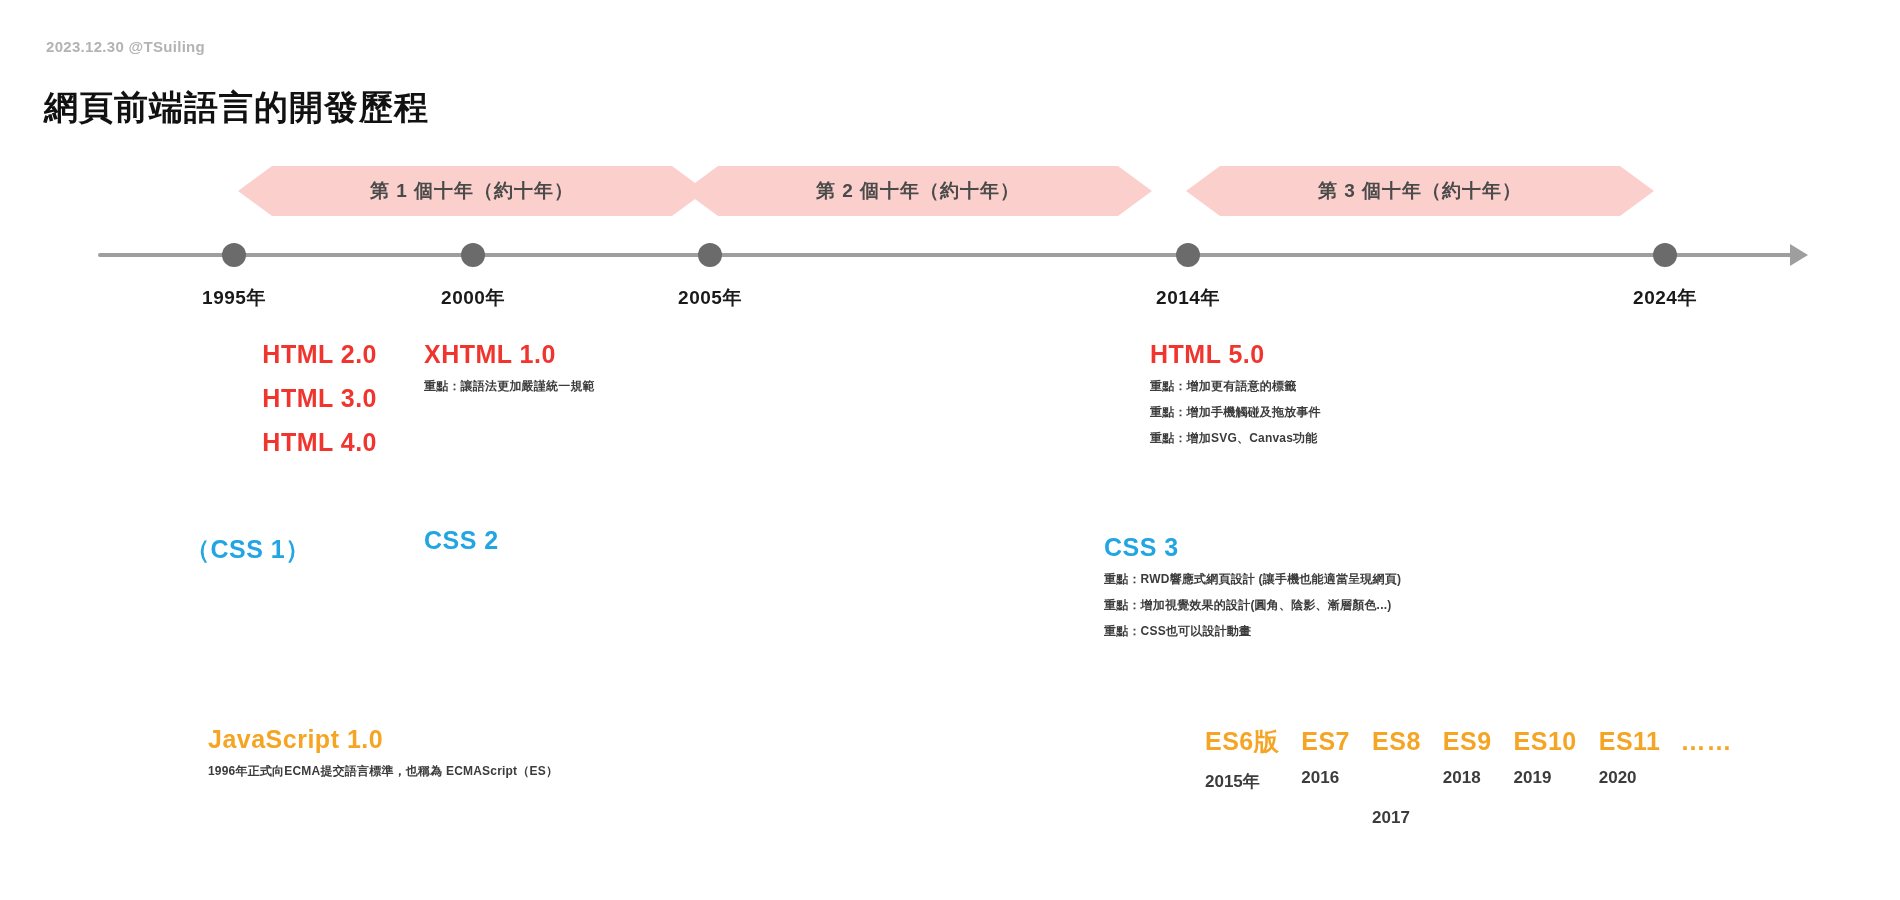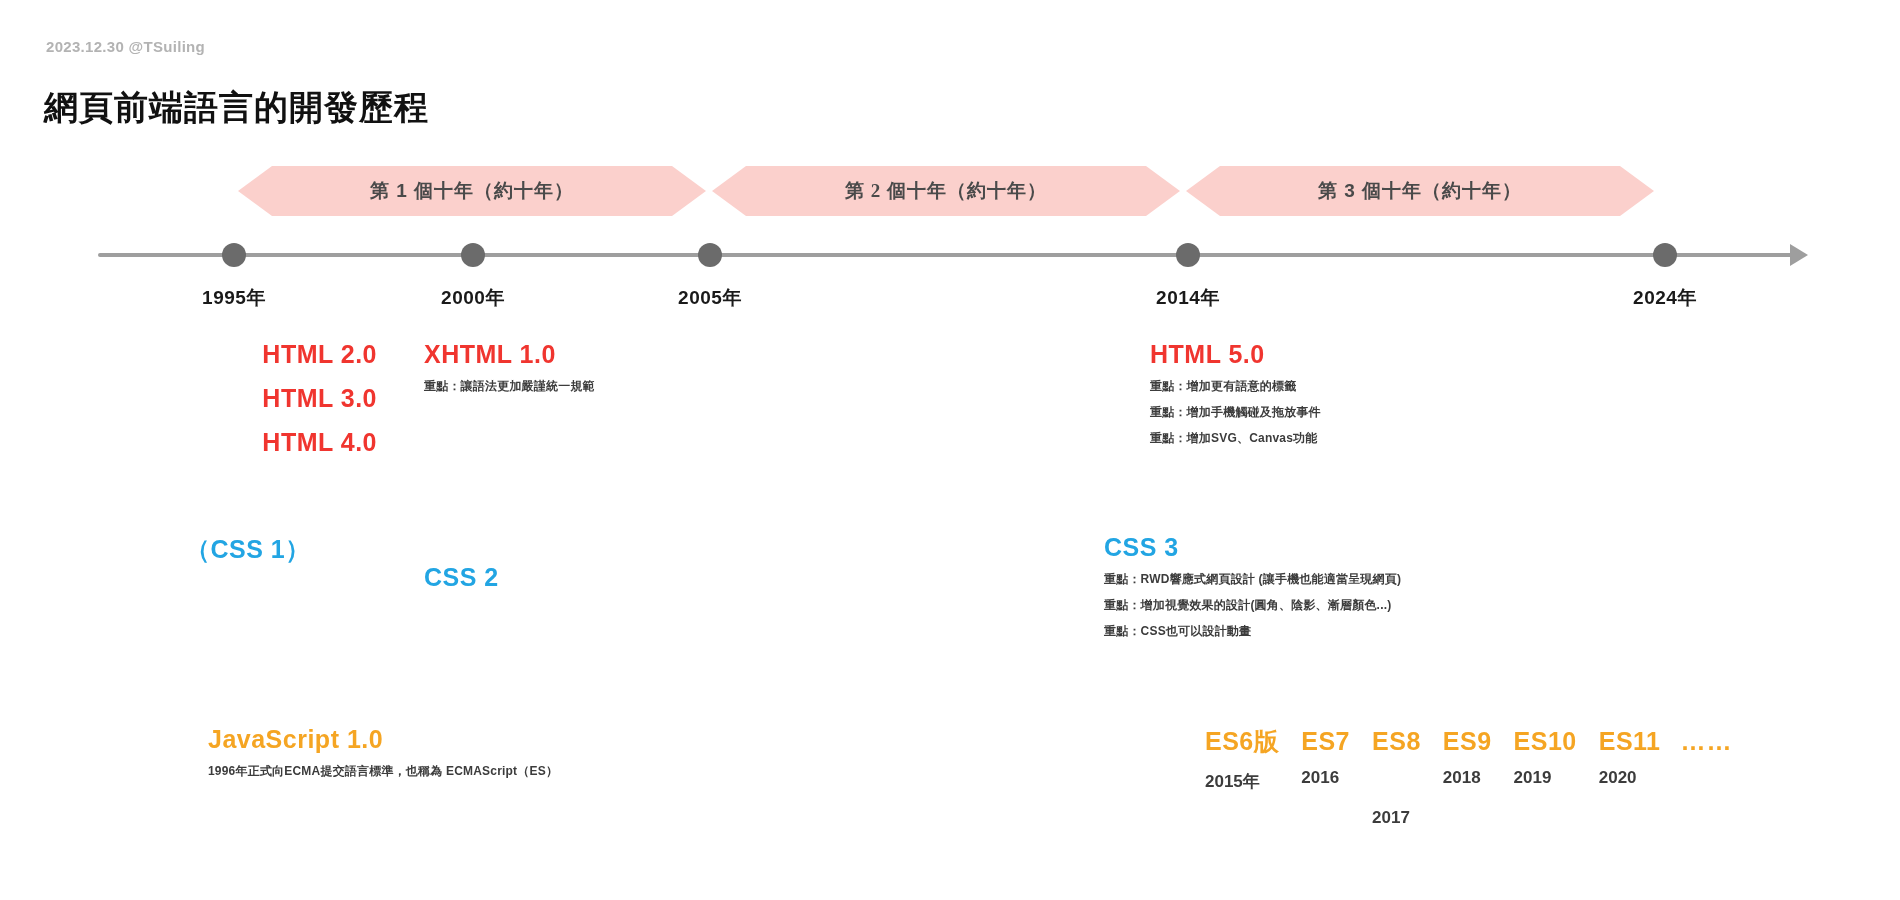--- a/index.html
+++ b/index.html
@@ -166,21 +166,21 @@
 <div class="byline">2023.12.30 @TSuiling</div>
 <h1 class="title">網頁前端語言的開發歷程</h1>
 
 <div class="decade" style="left:238px; width:468px;">
   <svg class="band" viewBox="0 0 468 50" preserveAspectRatio="none">
     <polygon points="0,25 34,0 434,0 468,25 434,50 34,50" fill="#fbd0cc"></polygon>
   </svg>
   <div class="label">第 1 個十年（約十年）</div>
 </div>
 
-<div class="decade" style="left:712px; width:468px;font-family:Liberation Serif, serif;">
+<div class="decade" style="left:684px; width:468px;">
   <svg class="band" viewBox="0 0 468 50" preserveAspectRatio="none">
     <polygon points="0,25 34,0 434,0 468,25 434,50 34,50" fill="#fbd0cc"></polygon>
   </svg>
   <div class="label">第 2 個十年（約十年）</div>
 </div>
 
 <div class="decade" style="left:1186px; width:468px;">
   <svg class="band" viewBox="0 0 468 50" preserveAspectRatio="none">
     <polygon points="0,25 34,0 434,0 468,25 434,50 34,50" fill="#fbd0cc"></polygon>
   </svg>
@@ -220,21 +220,21 @@
   <div class="heading red">HTML 5.0</div>
   <div class="note">重點：增加更有語意的標籤</div>
   <div class="note">重點：增加手機觸碰及拖放事件</div>
   <div class="note">重點：增加SVG、Canvas功能</div>
 </div>
 
 <div class="block" style="left:185px; top:533px;">
   <div class="heading blue">（CSS 1）</div>
 </div>
 
-<div class="block" style="left:424px; top:563px;">
+<div class="block" style="left:424px; top:526px;">
   <div class="heading blue">CSS 2</div>
 </div>
 
 <div class="block" style="left:1104px; top:533px;">
   <div class="heading blue">CSS 3</div>
   <div class="note">重點：RWD響應式網頁設計 (讓手機也能適當呈現網頁)</div>
   <div class="note">重點：增加視覺效果的設計(圓角、陰影、漸層顏色...)</div>
   <div class="note">重點：CSS也可以設計動畫</div>
 </div>
 

